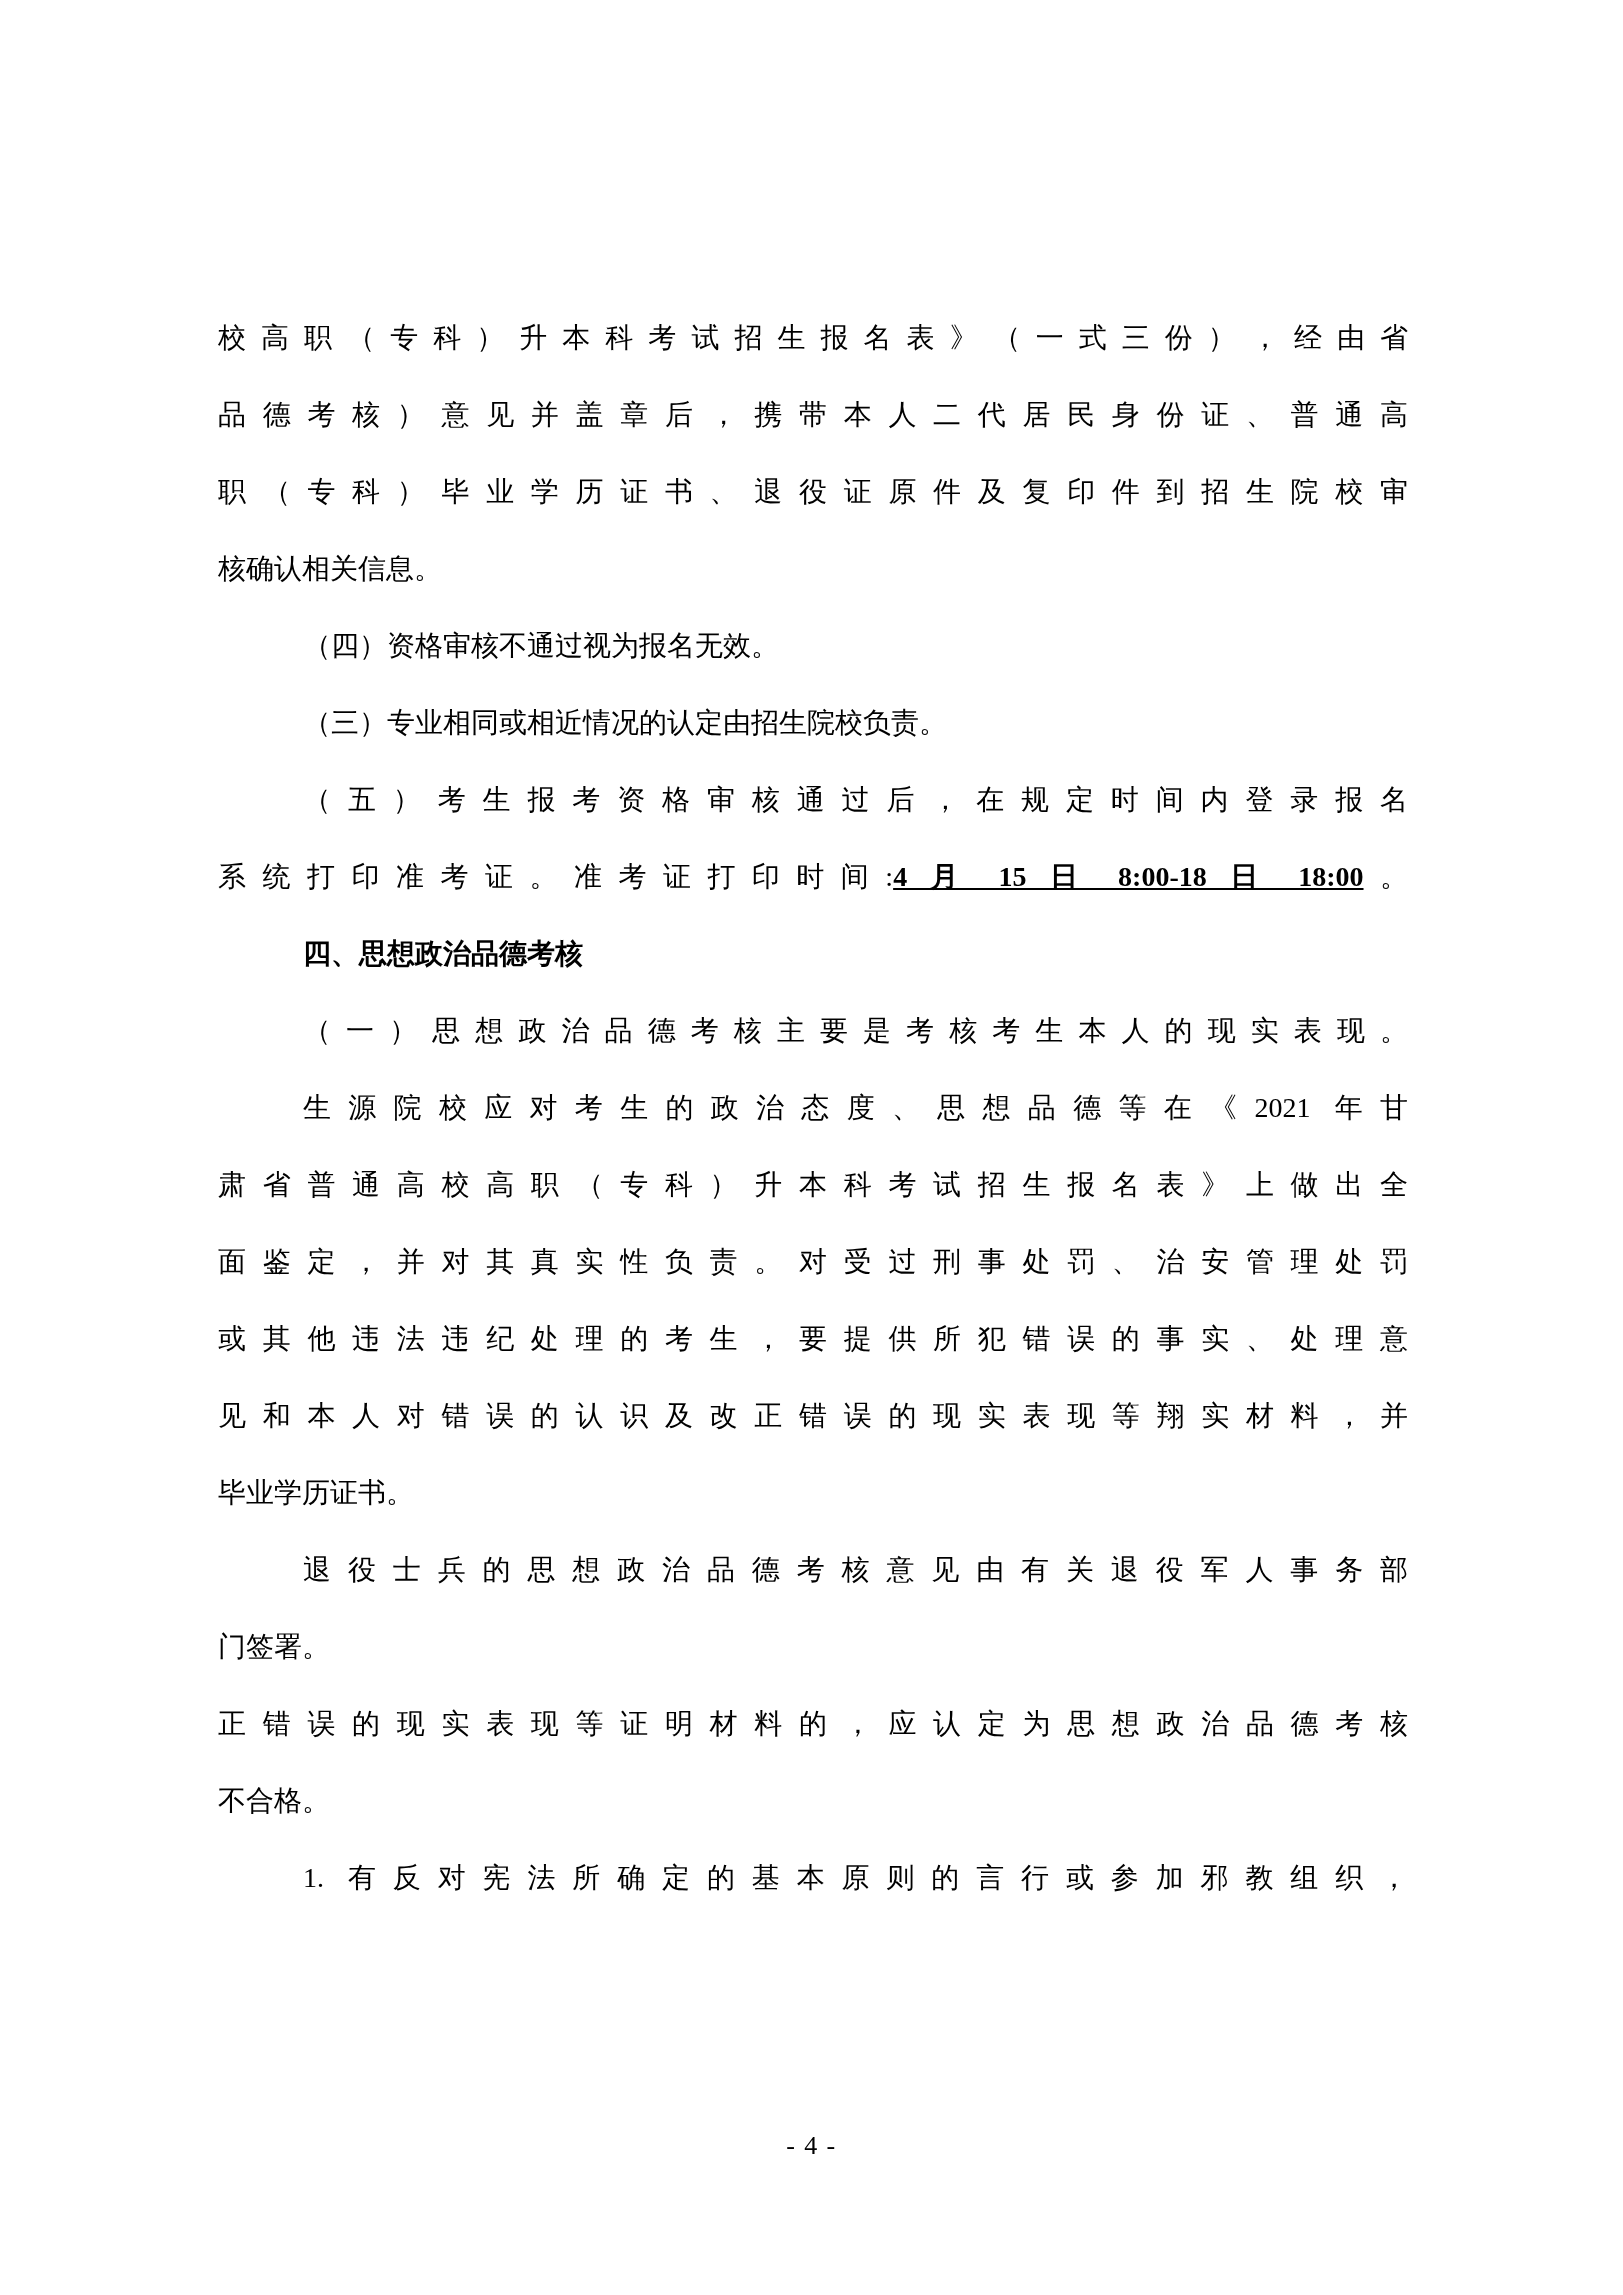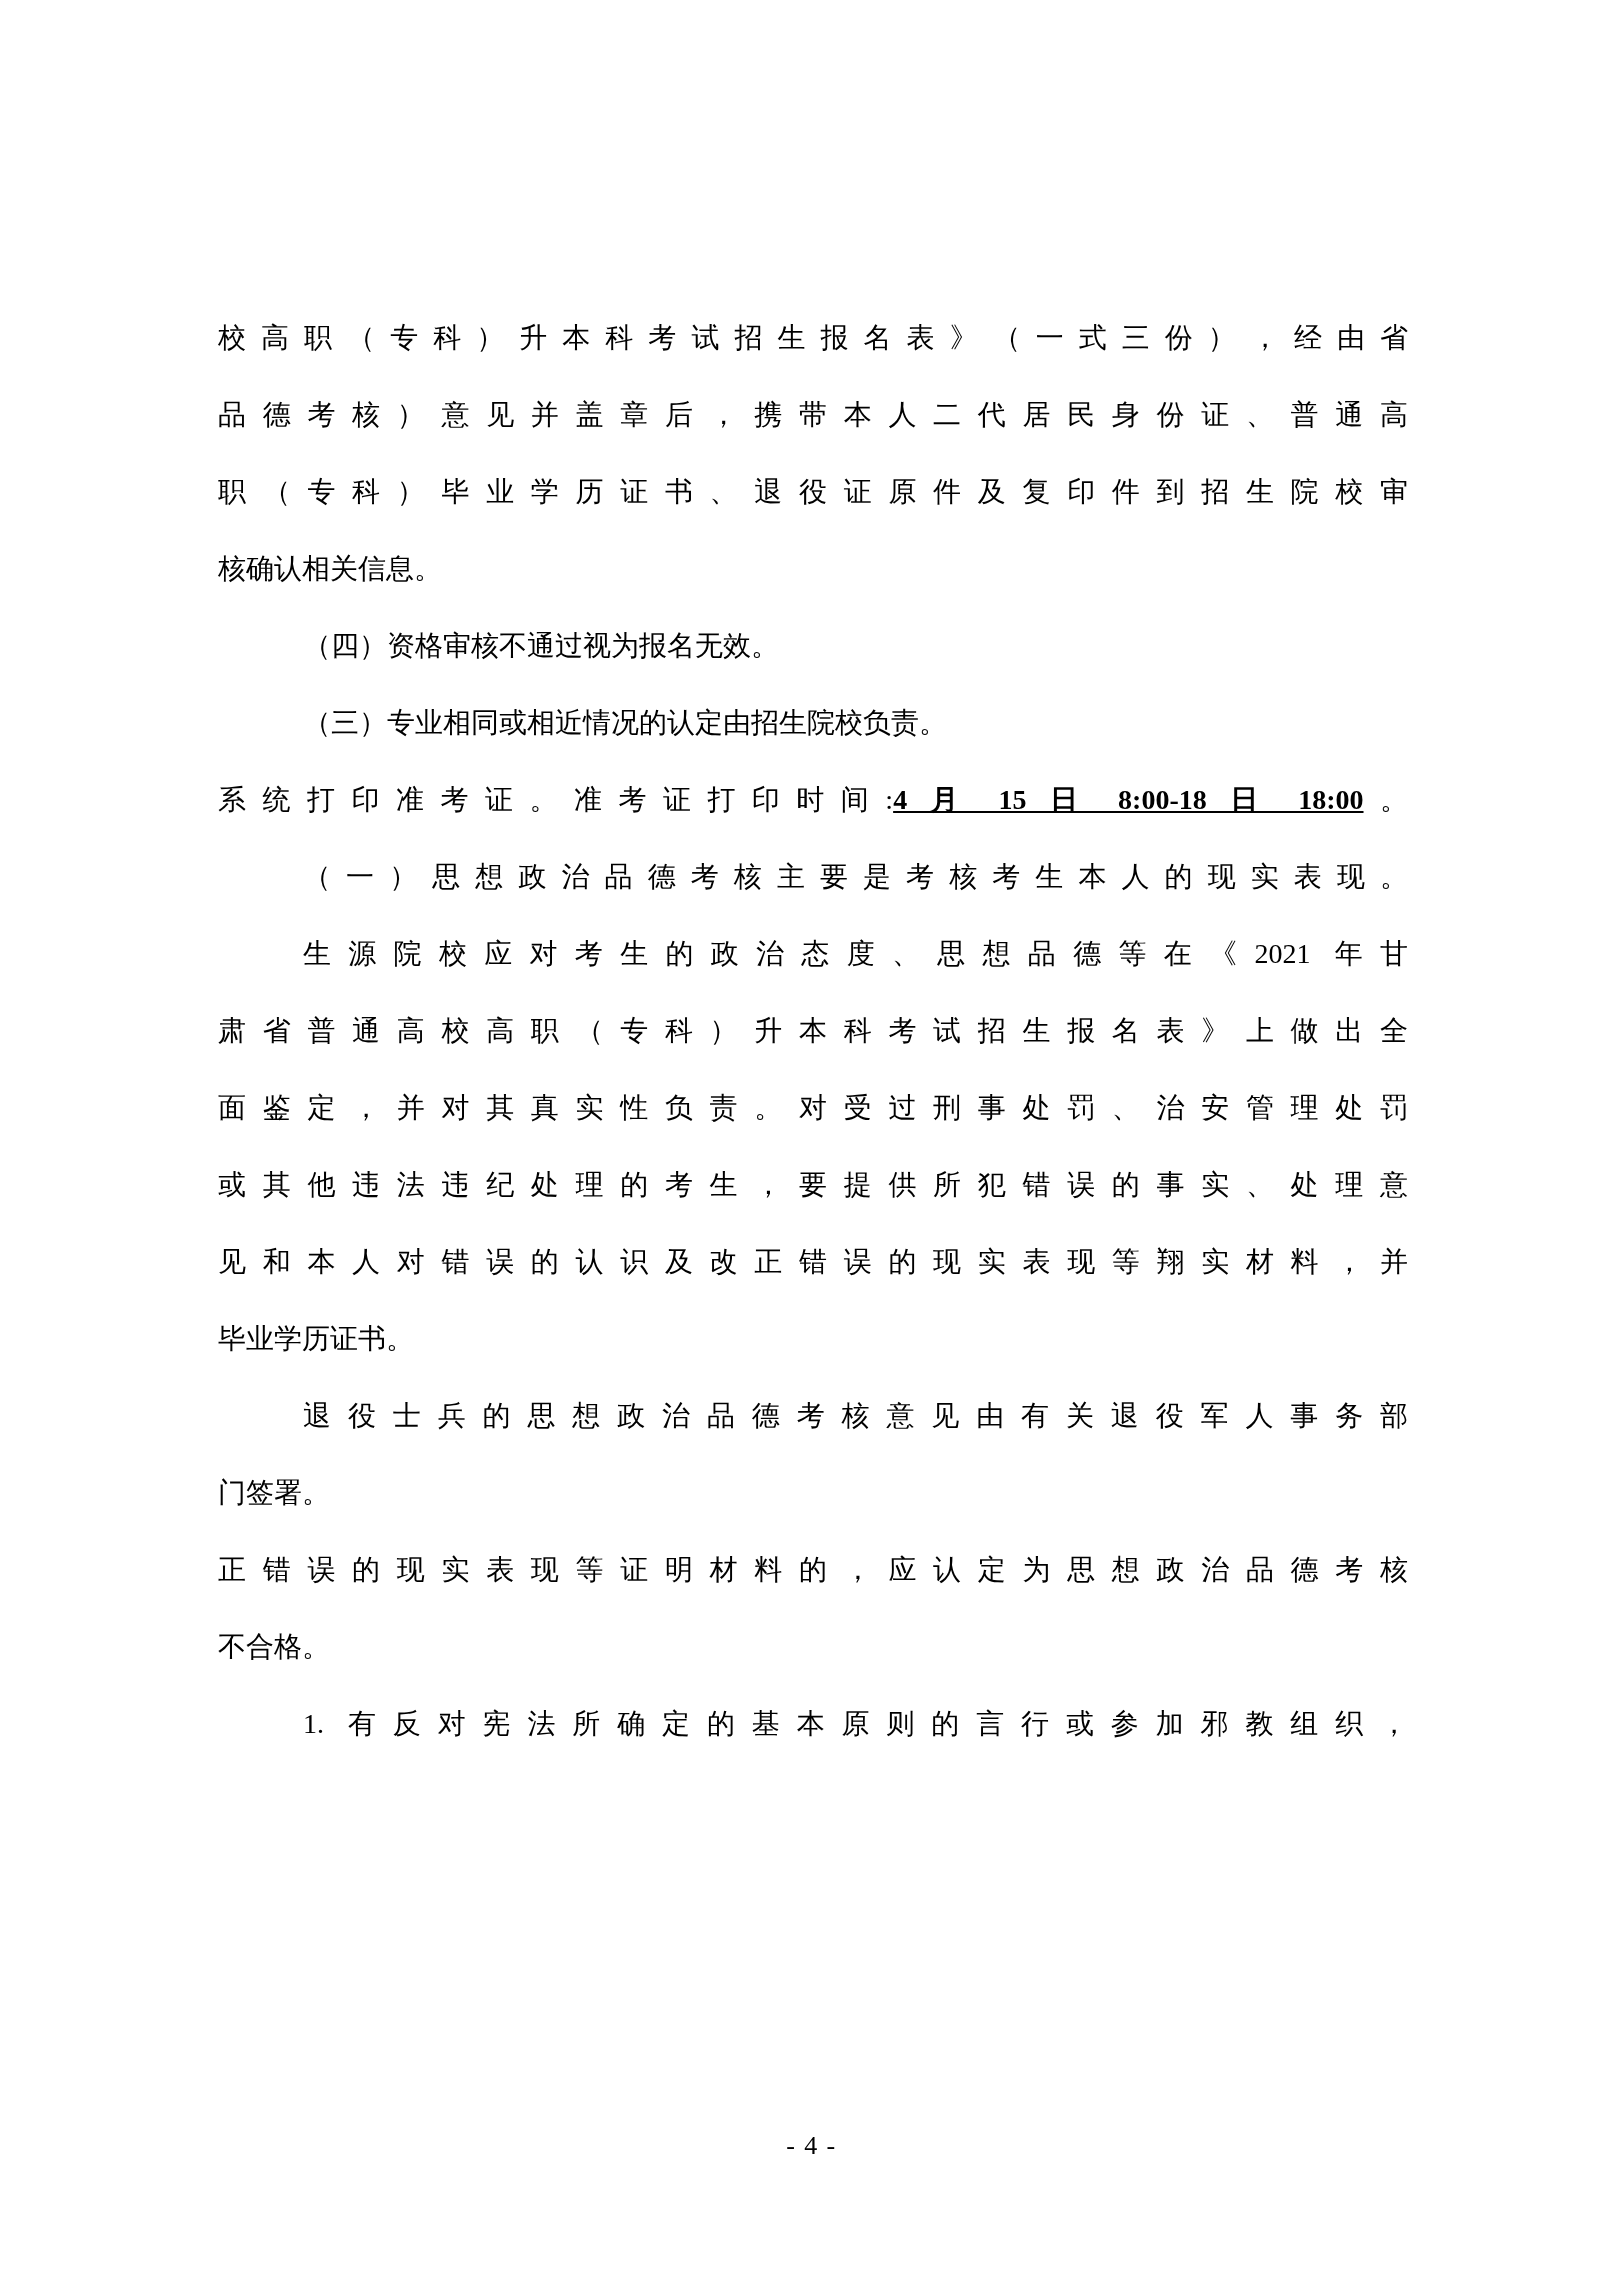--- a/index.html
+++ b/index.html
@@ -58,23 +58,25 @@
 </head>
 <body>
 
 <div class="text-col">
   <div class="line fill">校高职（专科）升本科考试招生报名表》（一式三份），经由省</div>
   <div class="line fill">品德考核）意见并盖章后，携带本人二代居民身份证、普通高</div>
   <div class="line fill">职（专科）毕业学历证书、退役证原件及复印件到招生院校审</div>
   <div class="line">核确认相关信息。</div>
   <div class="line indent">（四）资格审核不通过视为报名无效。</div>
   <div class="line indent">（三）专业相同或相近情况的认定由招生院校负责。</div>
+  <div class="line indent fill">（五）考生报考资格审核通过后，在规定时间内登录报名</div>
   <div class="line fill">
     <span>系统打印准考证。准考证打印时间:</span><span class="bold-seg">4 月 15 日 8:00-18 日 18:00</span><span>。</span>
   </div>
+  <div class="line indent heading">四、思想政治品德考核</div>
   <div class="line indent fill">（一）思想政治品德考核主要是考核考生本人的现实表现。</div>
   <div class="line indent fill">生源院校应对考生的政治态度、思想品德等在《2021 年甘</div>
   <div class="line fill">肃省普通高校高职（专科）升本科考试招生报名表》上做出全</div>
   <div class="line fill">面鉴定，并对其真实性负责。对受过刑事处罚、治安管理处罚</div>
   <div class="line fill">或其他违法违纪处理的考生，要提供所犯错误的事实、处理意</div>
   <div class="line fill">见和本人对错误的认识及改正错误的现实表现等翔实材料，并</div>
   <div class="line">毕业学历证书。</div>
   <div class="line indent fill">退役士兵的思想政治品德考核意见由有关退役军人事务部</div>
   <div class="line">门签署。</div>
   <div class="line fill">正错误的现实表现等证明材料的，应认定为思想政治品德考核</div>

